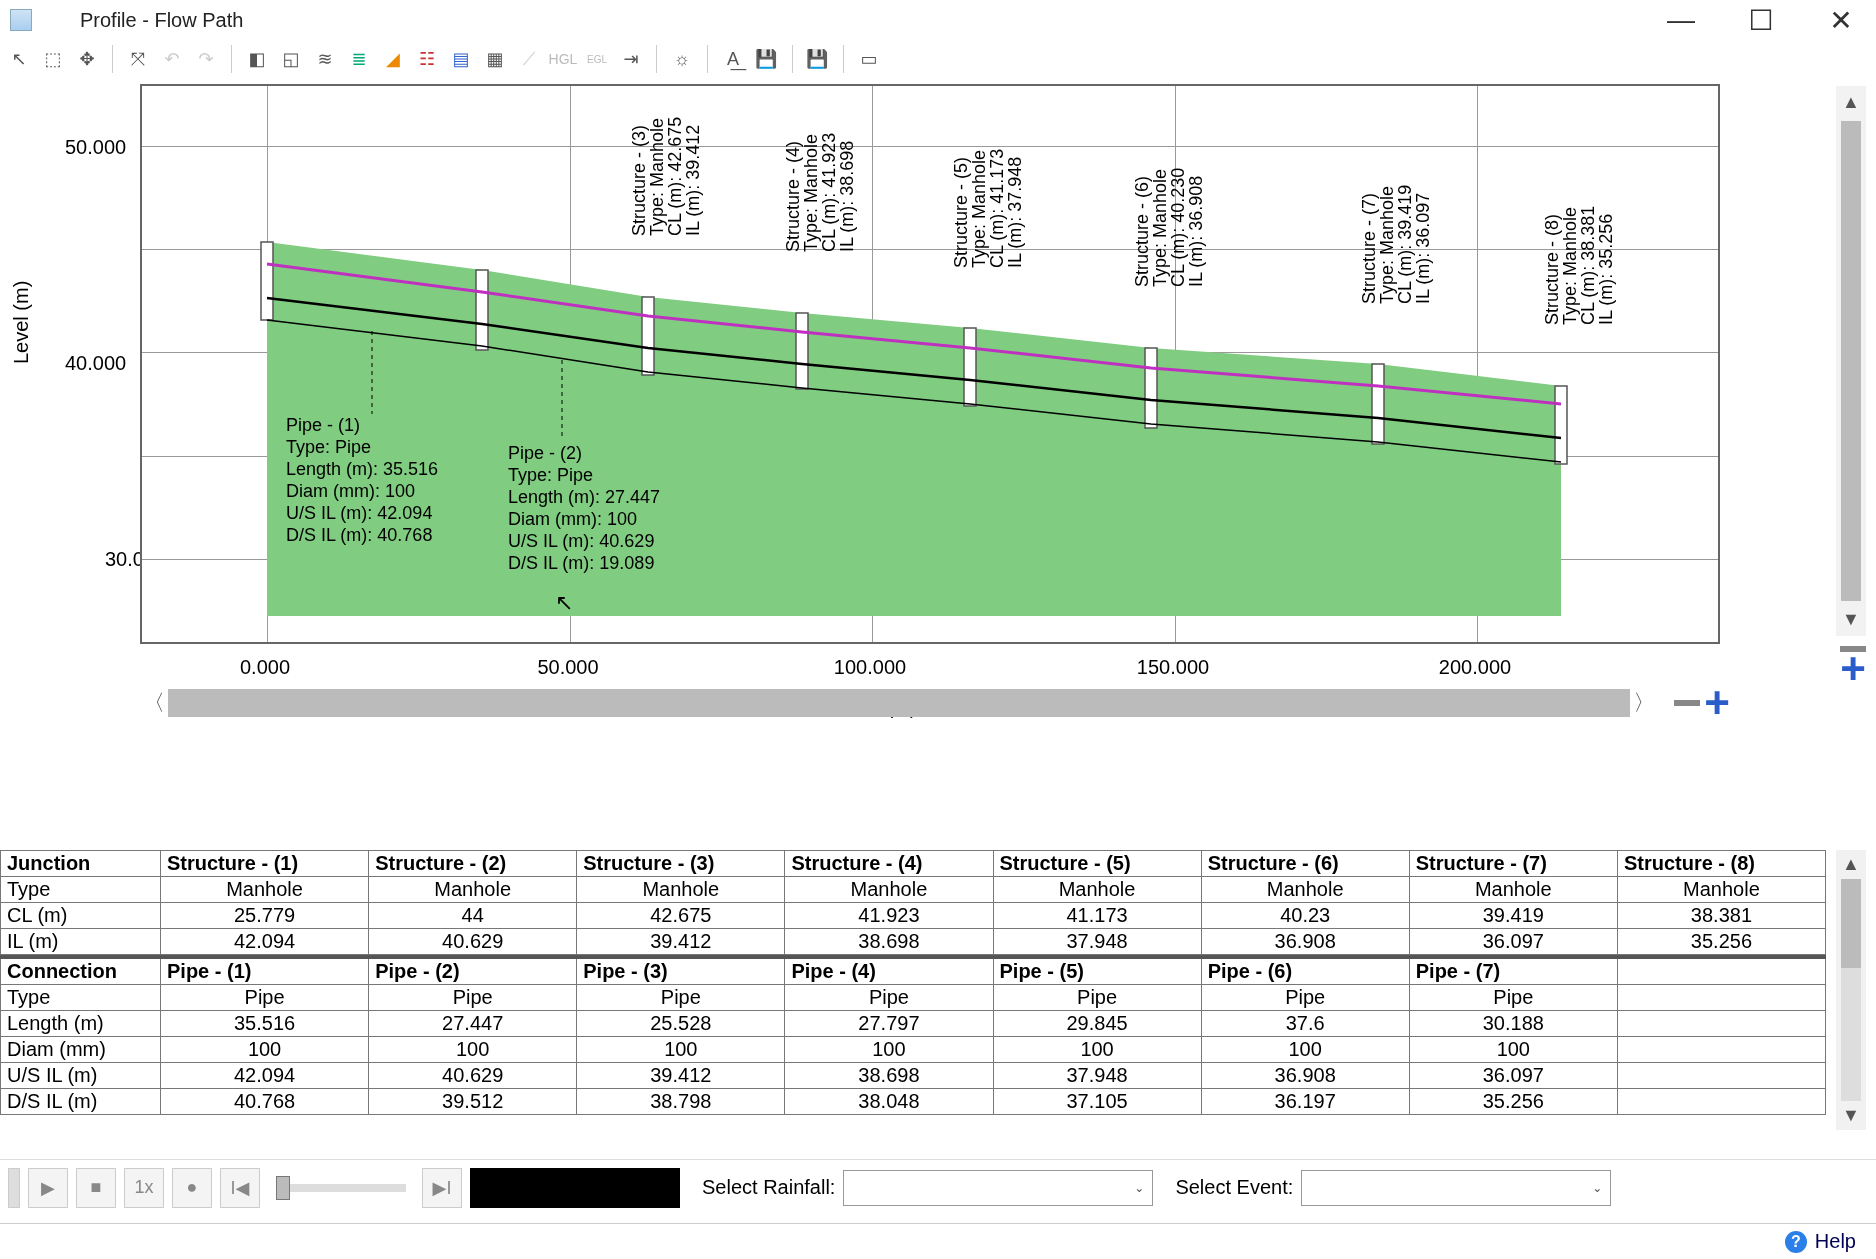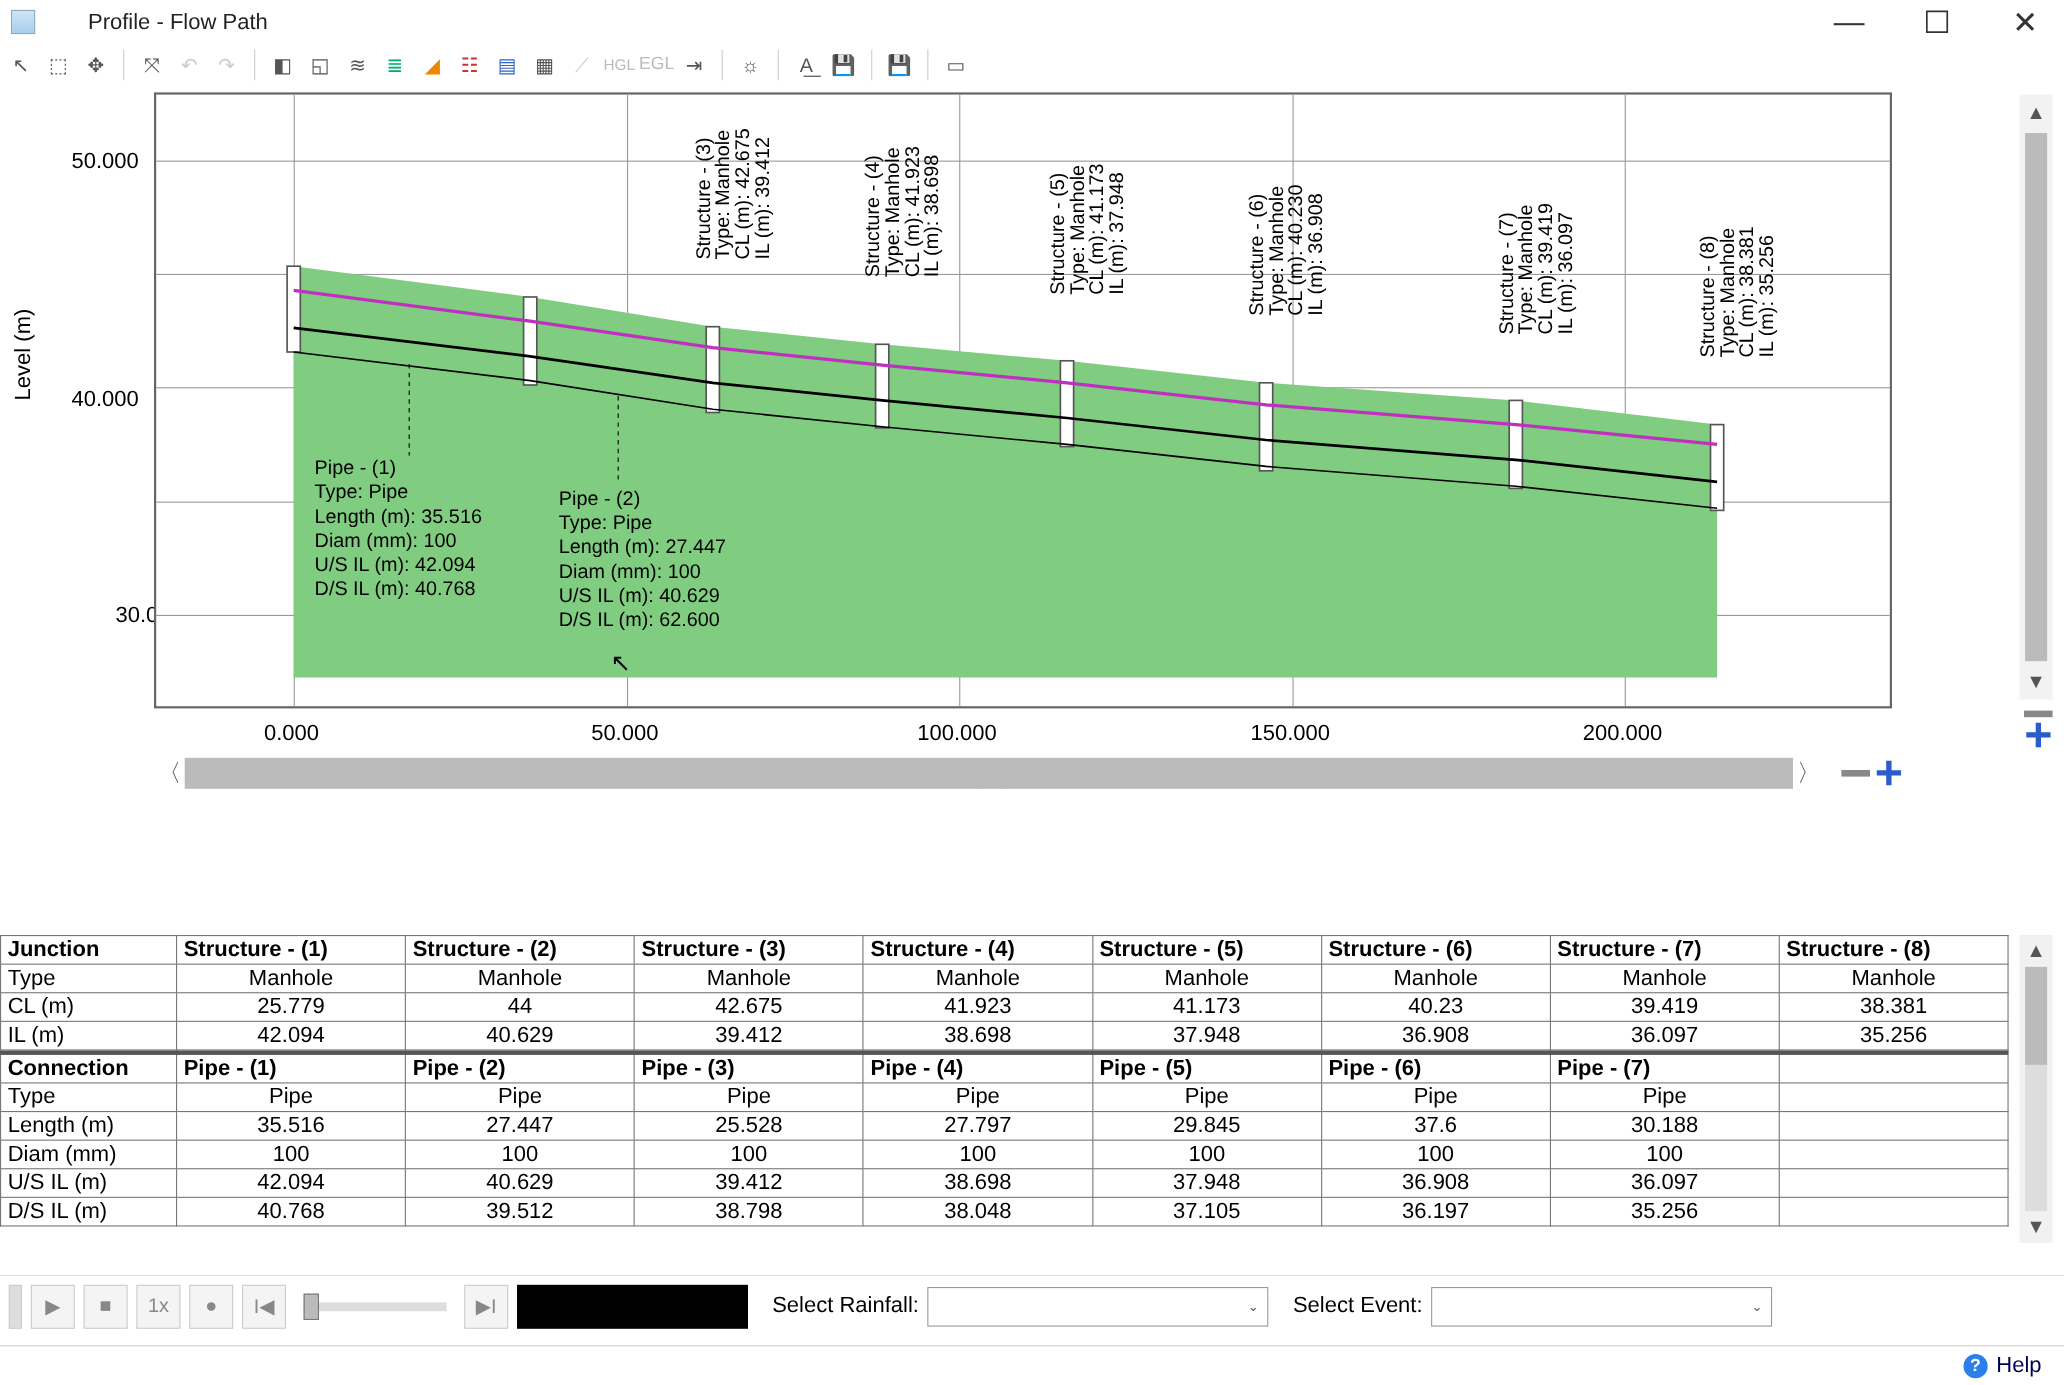--- a/index.html
+++ b/index.html
@@ -112,21 +112,21 @@
   <div class="tbtn">◧</div>
   <div class="tbtn">◱</div>
   <div class="tbtn">≋</div>
   <div class="tbtn" style="color:#0a7;">≣</div>
   <div class="tbtn" style="color:#e80;">◢</div>
   <div class="tbtn" style="color:#c33;">☷</div>
   <div class="tbtn" style="color:#36c;">▤</div>
   <div class="tbtn">▦</div>
   <div class="tbtn" style="color:#ccc;">⟋</div>
   <div class="tbtn" style="color:#bbb;font-size:14px;">HGL</div>
-  <div class="tbtn" style="color:#bbb;font-size:16px;">EGL</div>
+  <div class="tbtn" style="color:#bbb;font-size:10px;">EGL</div>
   <div class="tbtn">⇥</div>
   <div class="tsep"></div>
   <div class="tbtn">☼</div>
   <div class="tsep"></div>
   <div class="tbtn">A͟</div>
   <div class="tbtn" style="color:#27c;">💾</div>
   <div class="tsep"></div>
   <div class="tbtn" style="color:#27c;">💾</div>
   <div class="tsep"></div>
   <div class="tbtn">▭</div>
@@ -200,21 +200,21 @@
         <div>Diam (mm): 100</div>
         <div>U/S IL (m): 42.094</div>
         <div>D/S IL (m): 40.768</div>
     </div>
     <div class="pipe-callout" style="left:366px; top:356px;">
       <div>Pipe - (2)</div>
         <div>Type: Pipe</div>
         <div>Length (m): 27.447</div>
         <div>Diam (mm): 100</div>
         <div>U/S IL (m): 40.629</div>
-        <div>D/S IL (m): 62.600</div>
+        <div>D/S IL (m): 19.089</div>
     </div>
   </div>
 
   <div class="xtick" style="left:265px; top:572px;">0.000</div>
   <div class="xtick" style="left:568px; top:572px;">50.000</div>
   <div class="xtick" style="left:870px; top:572px;">100.000</div>
   <div class="xtick" style="left:1173px; top:572px;">150.000</div>
   <div class="xtick" style="left:1475px; top:572px;">200.000</div>
   <div style="position:absolute; left:0; width:1720px; text-align:center; top:612px; font-size:20px;">Distance (m)</div>
 

